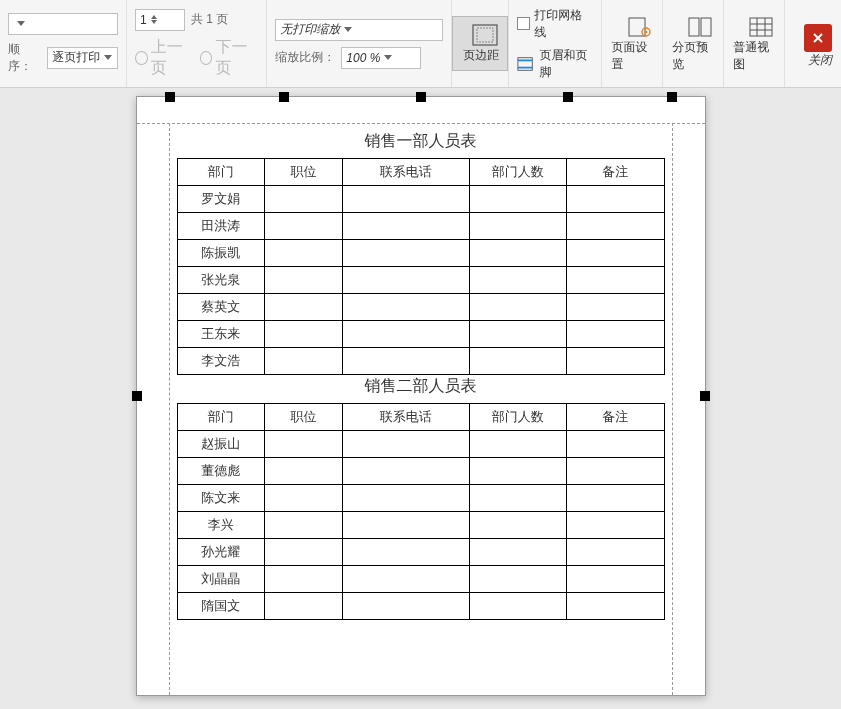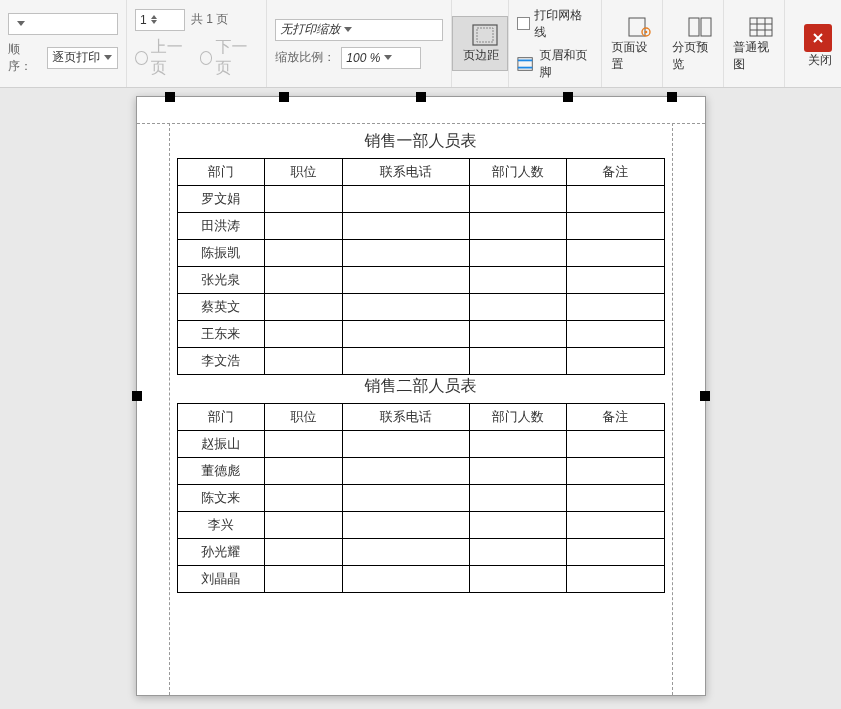--- a/index.html
+++ b/index.html
@@ -283,21 +283,21 @@
           <line x1="1" y1="7" x2="23" y2="7" stroke="#555"></line>
           <line x1="1" y1="13" x2="23" y2="13" stroke="#555"></line>
           <line x1="8" y1="1" x2="8" y2="19" stroke="#555"></line>
           <line x1="16" y1="1" x2="16" y2="19" stroke="#555"></line>
         </svg>
       </span>
       <span>普通视图</span>
     </div>
   </div>
 
-  <div class="toolbar-group center-v" style="border-right:none;padding:0;">
+  <div class="toolbar-group center-v" style="border-right:none;padding:0;font-style:italic;">
     <div class="big-btn">
       <span class="close-btn">
         <svg width="12" height="12" viewBox="0 0 12 12">
             <path d="M2 2 L10 10 M10 2 L2 10" stroke="white" stroke-width="2"></path>
           </svg>
       </span>
       <span>关闭</span>
     </div>
   </div>
 
@@ -442,18 +442,25 @@
                 <td></td>
                 <td></td>
               </tr>
               <tr>
                 <td>刘晶晶</td>
                 <td></td>
                 <td></td>
                 <td></td>
                 <td></td>
               </tr>
+              <tr>
+                <td>隋国文</td>
+                <td></td>
+                <td></td>
+                <td></td>
+                <td></td>
+              </tr>
             </tbody>
           </table>
         </div>
     </div>
   </div>
 </div>
 
 </body></html>

